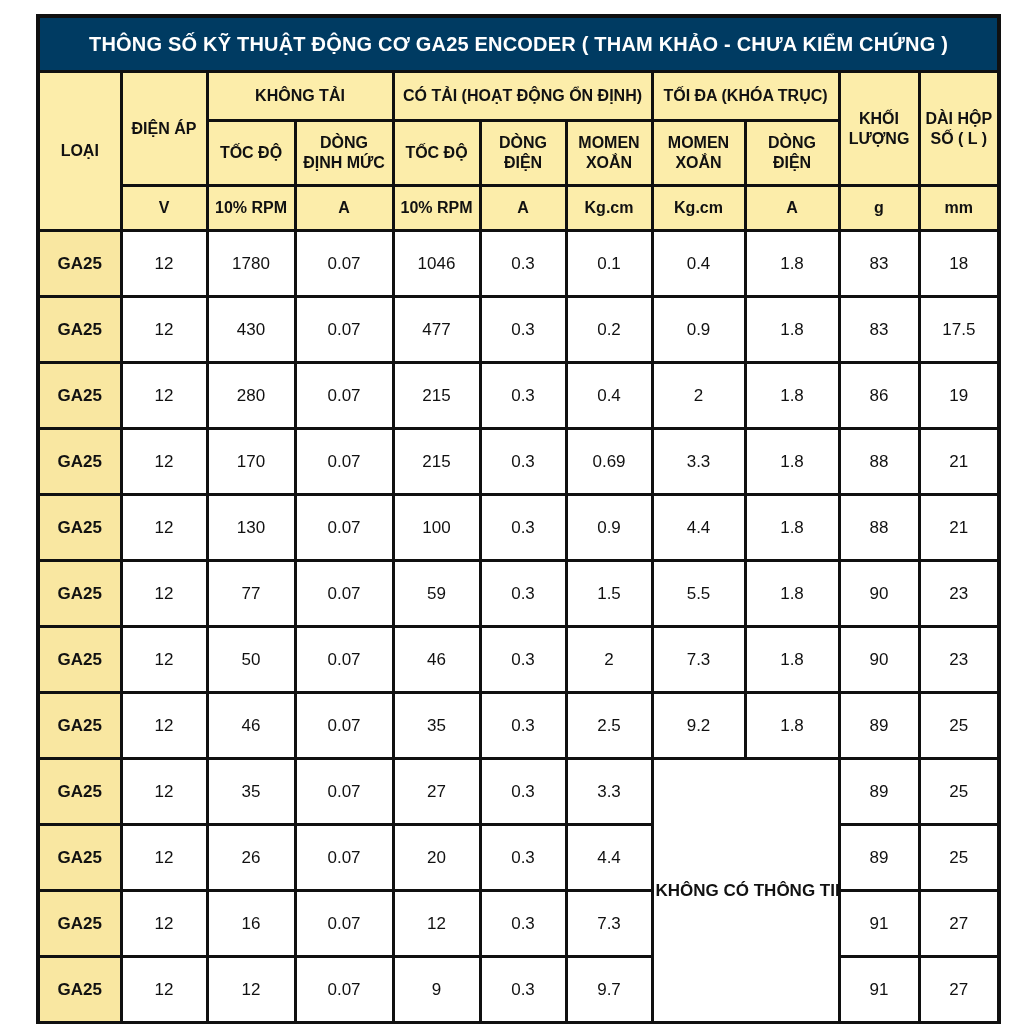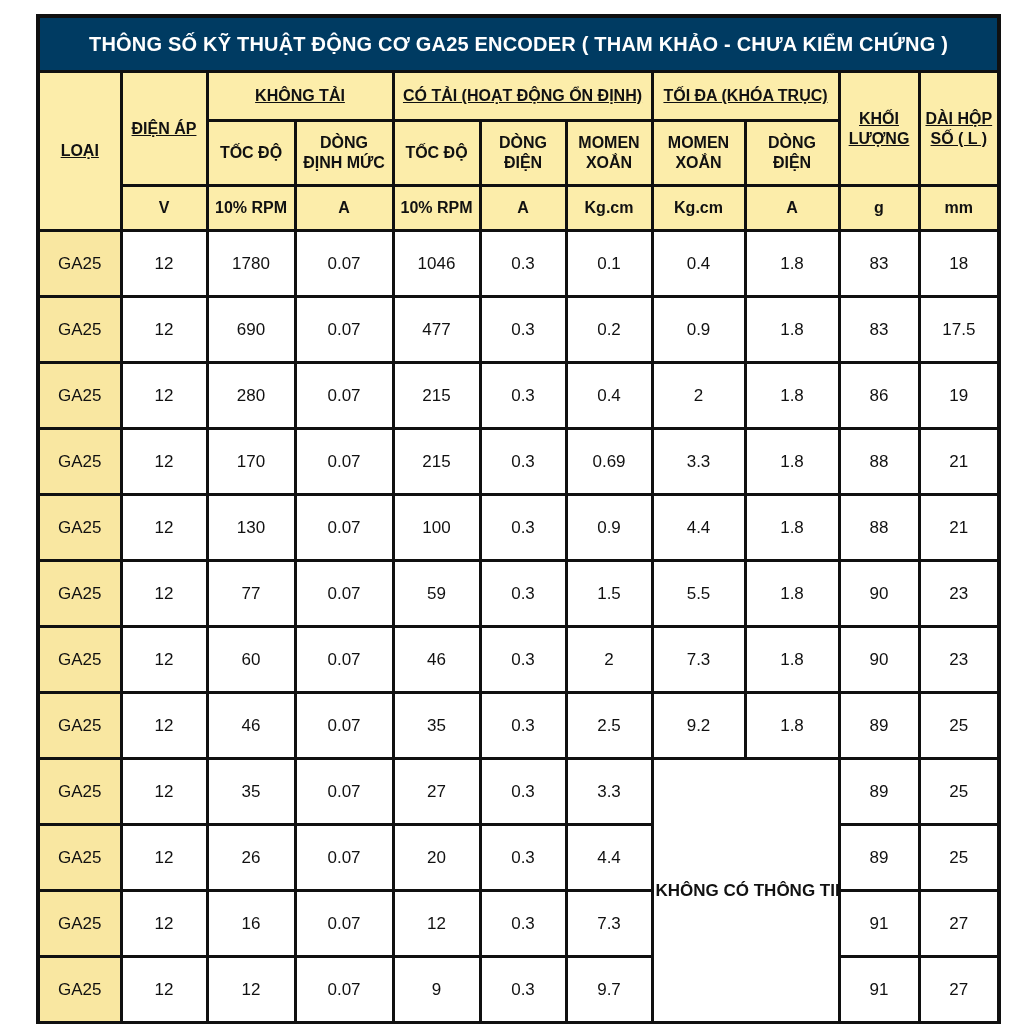--- a/index.html
+++ b/index.html
@@ -32,32 +32,32 @@
     font-weight:700;
     height:48px;
     letter-spacing:0.2px;
   }
   thead th{
     background:var(--header-bg);
     font-weight:700;
     font-size:16px;
     line-height:1.25;
   }
-  tr.group-row th{height:42px;text-decoration:underline;}
+  tr.group-row th{height:42px;}
   tr.sub-row th{height:58px;}
   tr.units-row th{height:38px;font-size:16px;}
   tbody td{
     background:#ffffff;
     font-size:17px;
     font-weight:400;
     height:59px;
   }
   tbody td.model{
     background:var(--model-bg);
-    font-weight:400;
+    font-weight:700;
   }
   tbody td.no-info{
     font-weight:700;
     font-size:17px;
     white-space:nowrap;
   }
 </style>
 </head>
 <body>
 
@@ -121,21 +121,21 @@
           <td>0.3</td>
           <td>0.1</td>
           <td>0.4</td>
           <td>1.8</td>
           <td>83</td>
           <td>18</td>
         </tr>
         <tr>
           <td class="model">GA25</td>
           <td>12</td>
-          <td>690</td>
+          <td>430</td>
           <td>0.07</td>
           <td>477</td>
           <td>0.3</td>
           <td>0.2</td>
           <td>0.9</td>
           <td>1.8</td>
           <td>83</td>
           <td>17.5</td>
         </tr>
         <tr>
@@ -186,21 +186,21 @@
           <td>0.3</td>
           <td>1.5</td>
           <td>5.5</td>
           <td>1.8</td>
           <td>90</td>
           <td>23</td>
         </tr>
         <tr>
           <td class="model">GA25</td>
           <td>12</td>
-          <td>60</td>
+          <td>50</td>
           <td>0.07</td>
           <td>46</td>
           <td>0.3</td>
           <td>2</td>
           <td>7.3</td>
           <td>1.8</td>
           <td>90</td>
           <td>23</td>
         </tr>
         <tr>

